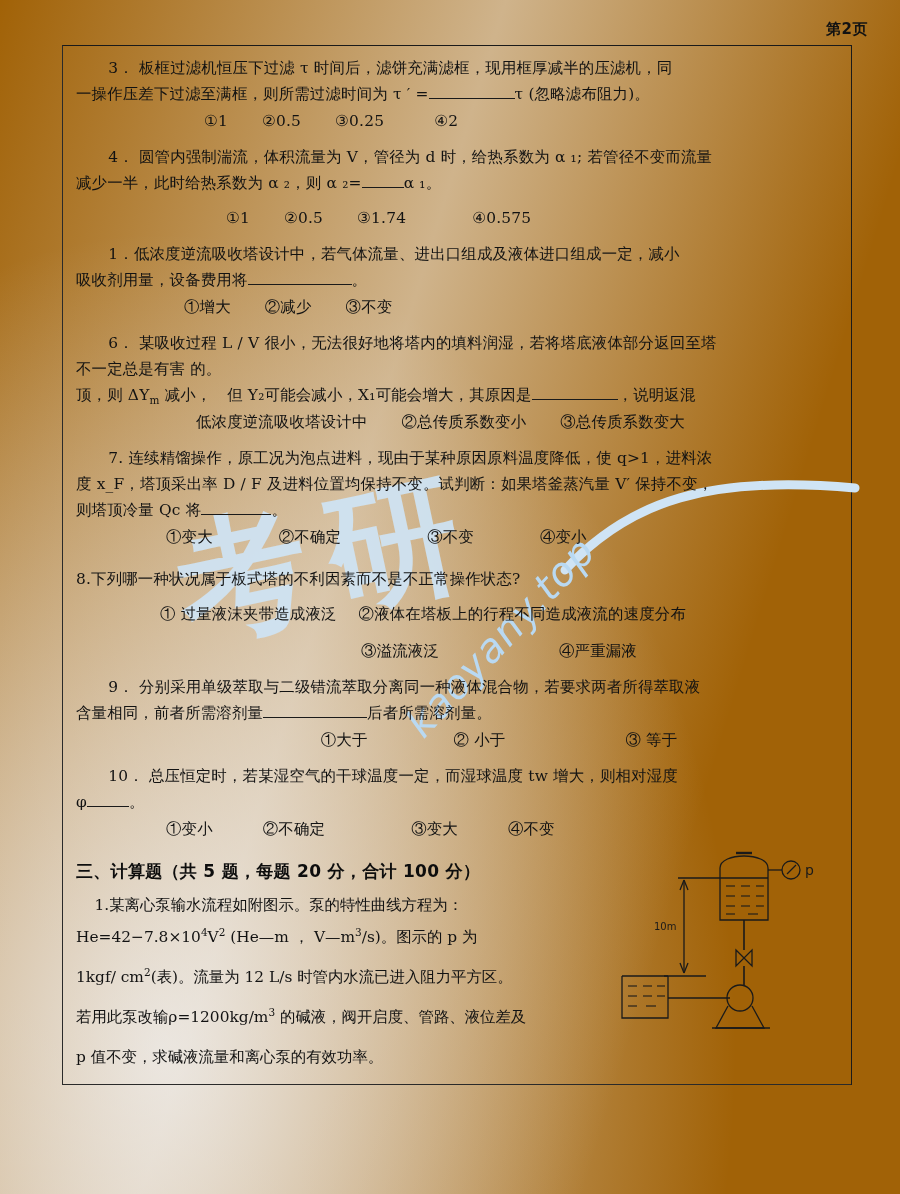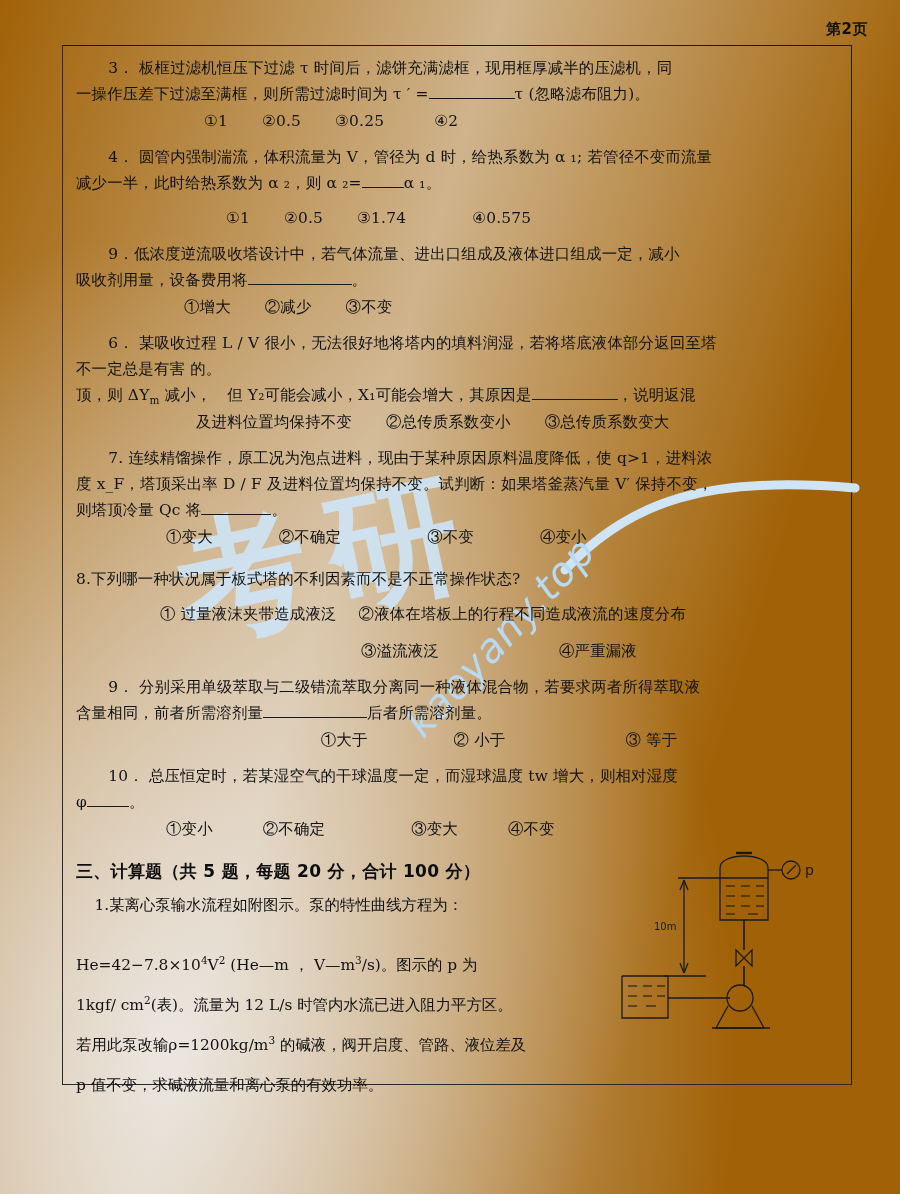--- a/index.html
+++ b/index.html
@@ -156,21 +156,21 @@
     color: #0d0d0d;
   }
 
   .calc-block { position: relative; }
   .calc-line {
     text-indent: 0;
     margin: 0 0 10px 0;
     line-height: 30px;
     max-width: 520px;
   }
-  .calc-line.first { text-indent: 1.2em; margin-bottom: 30px; }
+  .calc-line.first { text-indent: 1.2em; margin-bottom: 2px; }
 
   
   #flow-diagram {
     position: absolute;
     left: 608px; top: 838px;
     width: 220px; height: 212px;
     z-index: 8;
   }
 </style>
 </head>
@@ -213,39 +213,39 @@
       </div>
       <div class="spacer-sm"></div>
       <div class="opts pad2">
         <span class="opt">①1</span><span class="gap-s"></span><span class="opt">②0.5</span><span class="gap-s"></span><span class="opt">③1.74</span><span class="gap-l"></span><span class="opt">④0.575</span>
       </div>
     </div>
 
     <div class="spacer-sm"></div>
 
     <div class="q">
-      <div class="q-body">9．低浓度逆流吸收塔设计中，若气体流量、进出口组成及液体进口组成一定，减小</div>
+      <div class="q-body">1．低浓度逆流吸收塔设计中，若气体流量、进出口组成及液体进口组成一定，减小</div>
       <div class="q-body no-indent">
         <span>吸收剂用量，设备费用将</span><span class="blank w-xl"></span><span>。</span>
       </div>
       <div class="opts pad3">
         <span class="opt">①增大</span><span class="gap-s"></span><span class="opt">②减少</span><span class="gap-s"></span><span class="opt">③不变</span>
       </div>
     </div>
 
     <div class="spacer-sm"></div>
 
     <div class="q">
       <div class="q-body">6． 某吸收过程 L / V 很小，无法很好地将塔内的填料润湿，若将塔底液体部分返回至塔</div>
       <div class="q-body no-indent">不一定总是有害 的。</div>
       <div class="q-body no-indent">
         <span>顶，则 ΔY</span><sub>m</sub><span> 减小，　但 Y₂可能会减小，X₁可能会增大，其原因是</span><span class="blank w-lg"></span><span>，说明返混</span>
       </div>
       <div class="opts pad4">
-        <span class="opt">及进料位置均保持不变</span><span class="gap-s"></span><span class="opt">②总传质系数变小</span><span class="gap-s"></span><span class="opt">③总传质系数变大</span>
+        <span class="opt">低浓度逆流吸收塔设计中</span><span class="gap-s"></span><span class="opt">②总传质系数变小</span><span class="gap-s"></span><span class="opt">③总传质系数变大</span>
       </div>
     </div>
 
     <div class="spacer-sm"></div>
 
     <div class="q">
       <div class="q-body">7. 连续精馏操作，原工况为泡点进料，现由于某种原因原料温度降低，使 q&gt;1，进料浓</div>
       <div class="q-body no-indent">度 x_F，塔顶采出率 D / F 及进料位置均保持不变。试判断：如果塔釜蒸汽量 V′ 保持不变，</div>
       <div class="q-body no-indent">
         <span>则塔顶冷量 Qc 将</span><span class="blank w-md"></span><span>。</span>

